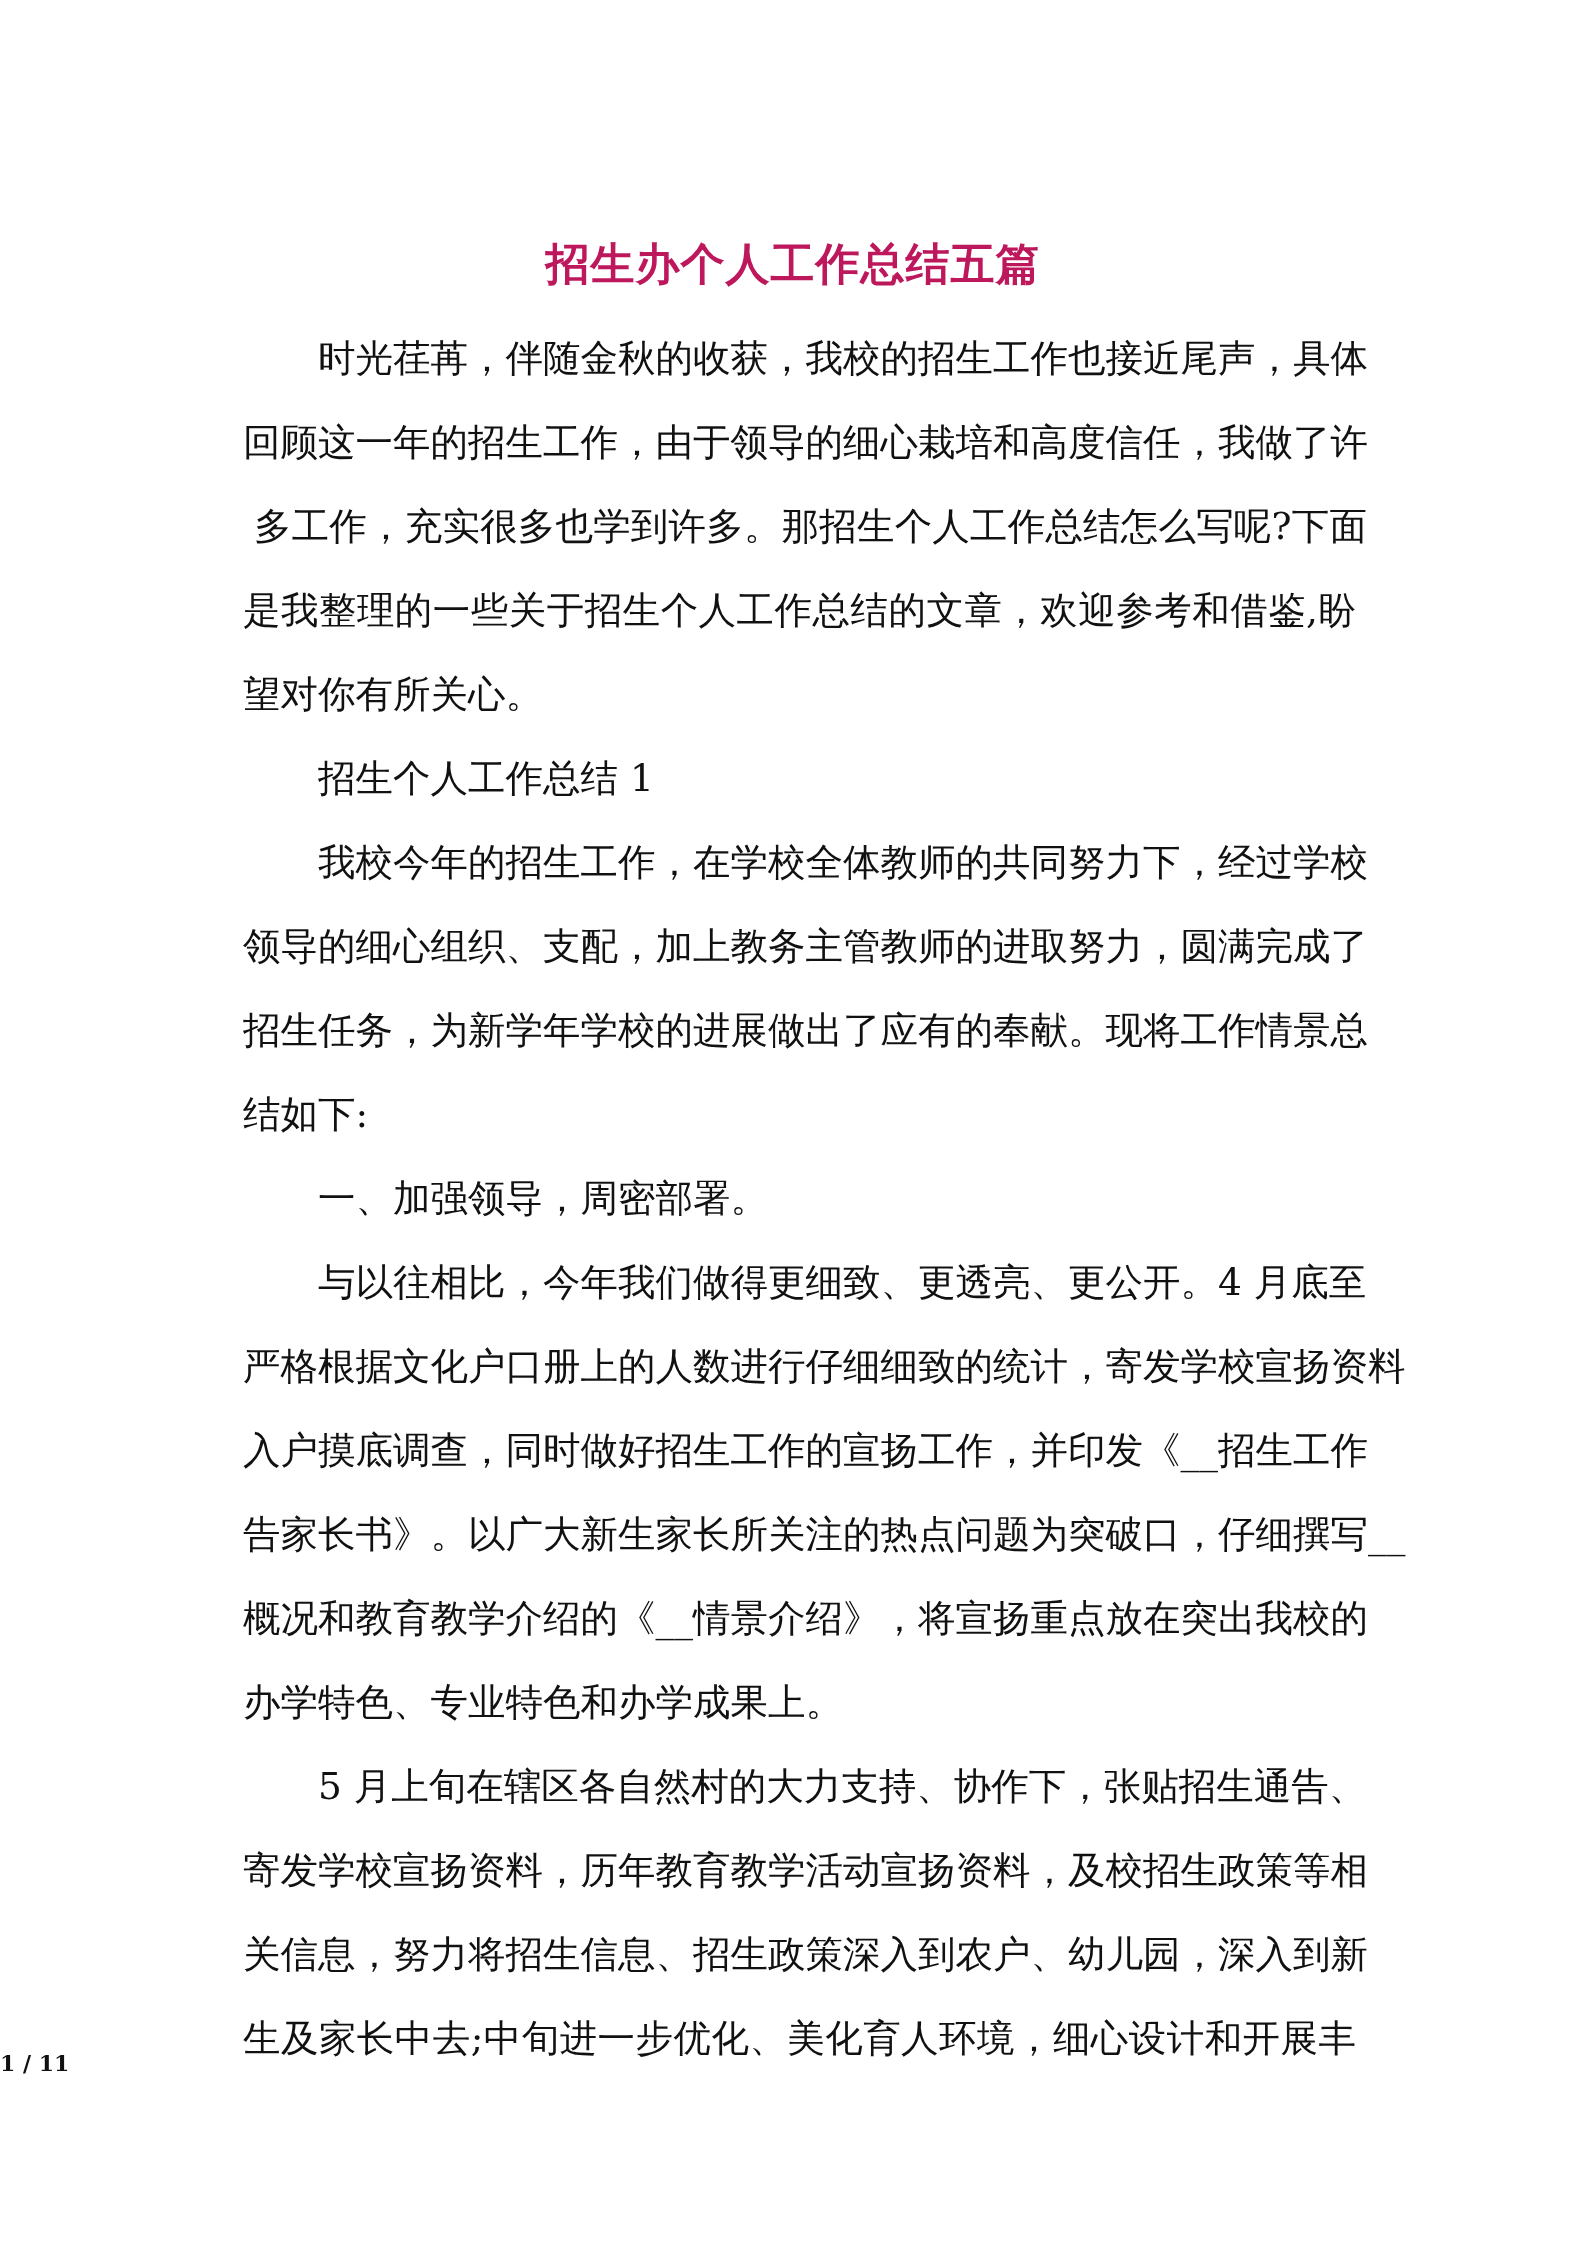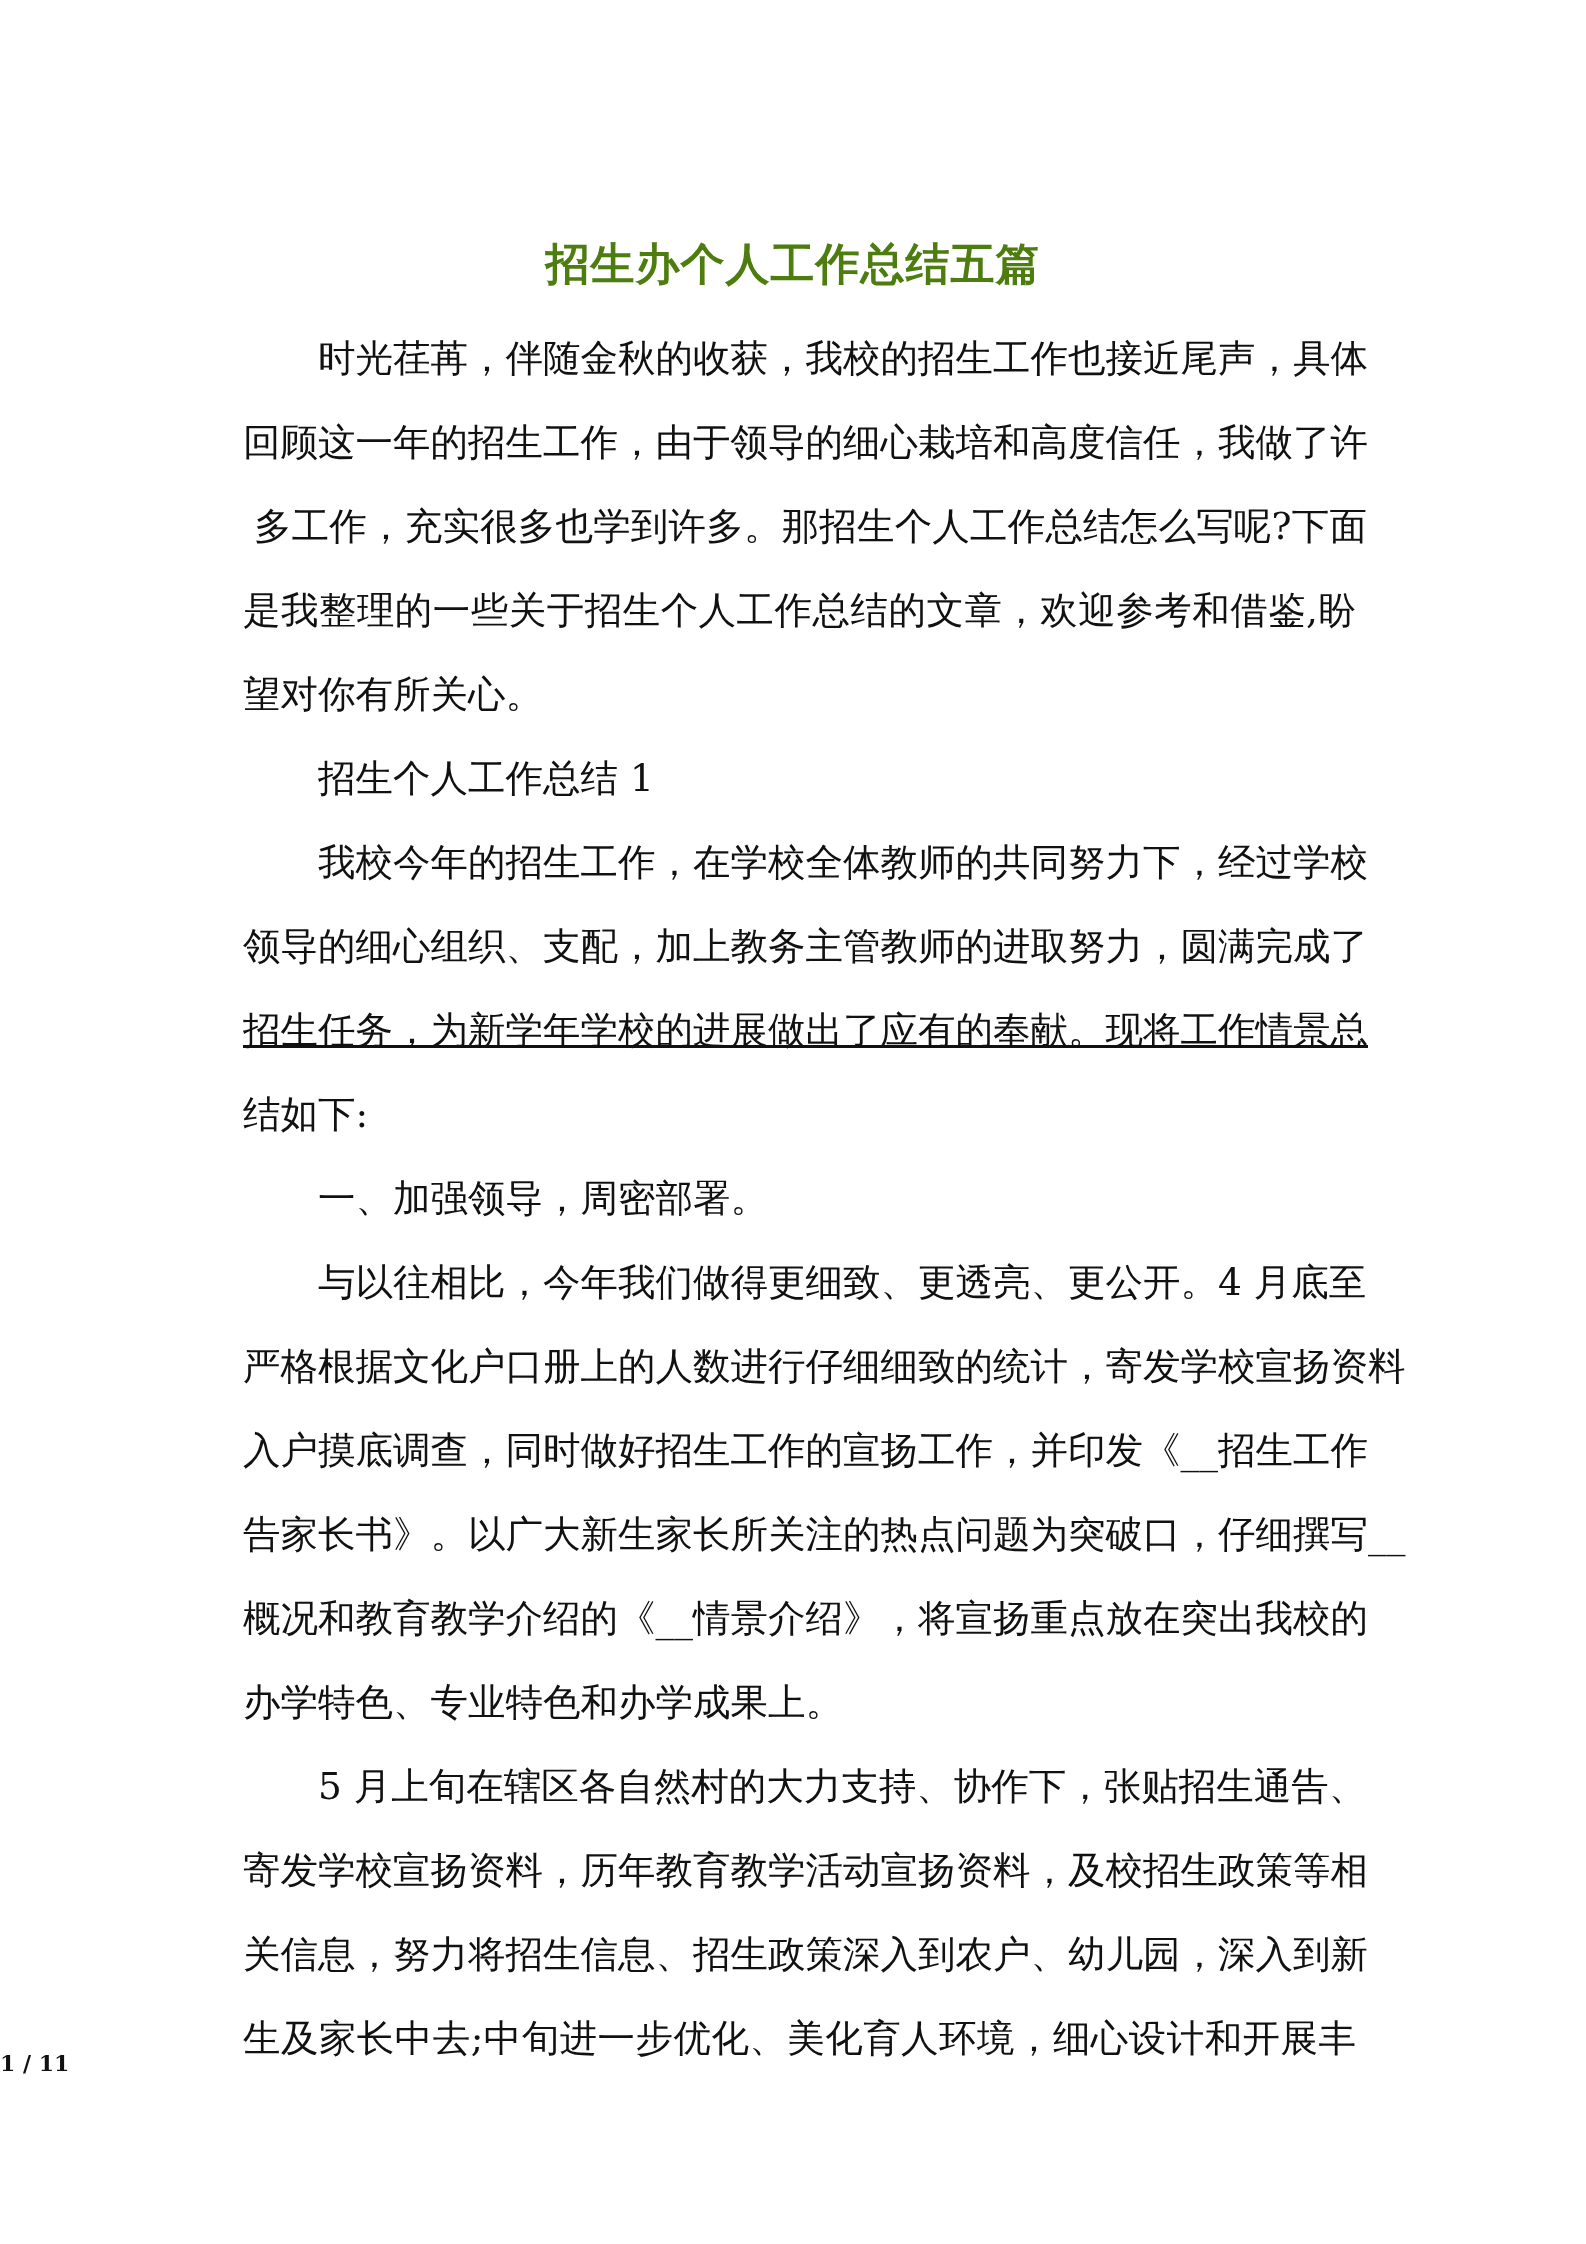--- a/index.html
+++ b/index.html
@@ -26,21 +26,21 @@
       position: absolute;
       left: 0;
       top: 234px;
       width: 1586px;
       text-align: center;
       font-family: "DejaVu Sans", "Liberation Sans", sans-serif;
       font-weight: bold;
       font-size: 44px;
       line-height: 60px;
       letter-spacing: 1px;
-      color: #4d7c0f;
+      color: #be185d;
     }
     .line {
       position: absolute;
       left: 243px;
       width: 1113px;
       font-size: 37.5px;
       line-height: 50px;
       white-space: nowrap;
       text-align: justify;
       text-align-last: justify;
@@ -75,21 +75,21 @@
   <div class="line indent" style="top:333px;">时光荏苒，伴随金秋的收获，我校的招生工作也接近尾声，具体</div>
   <div class="line" style="top:417px;">回顾这一年的招生工作，由于领导的细心栽培和高度信任，我做了许</div>
   <div class="line" style="top:501px;margin-left:11px;">多工作，充实很多也学到许多。那招生个人工作总结怎么写呢?下面</div>
   <div class="line" style="top:585px;">是我整理的一些关于招生个人工作总结的文章，欢迎参考和借鉴,盼</div>
   <div class="line last" style="top:669px;">望对你有所关心。</div>
 
   <div class="line indent last" style="top:753px;">招生个人工作总结 1</div>
 
   <div class="line indent" style="top:837px;">我校今年的招生工作，在学校全体教师的共同努力下，经过学校</div>
   <div class="line" style="top:921px;">领导的细心组织、支配，加上教务主管教师的进取努力，圆满完成了</div>
-  <div class="line" style="top:1005px;text-decoration:underline;">招生任务，为新学年学校的进展做出了应有的奉献。现将工作情景总</div>
+  <div class="line" style="top:1005px;">招生任务，为新学年学校的进展做出了应有的奉献。现将工作情景总</div>
   <div class="line last" style="top:1089px;">结如下:</div>
 
   <div class="line indent last" style="top:1173px;">一、加强领导，周密部署。</div>
 
   <div class="line indent" style="top:1257px;">与以往相比，今年我们做得更细致、更透亮、更公开。4 月底至</div>
   <div class="line" style="top:1341px;">严格根据文化户口册上的人数进行仔细细致的统计，寄发学校宣扬资料</div>
   <div class="line" style="top:1425px;">入户摸底调查，同时做好招生工作的宣扬工作，并印发《__招生工作</div>
   <div class="line" style="top:1509px;">告家长书》。以广大新生家长所关注的热点问题为突破口，仔细撰写__</div>
   <div class="line" style="top:1593px;">概况和教育教学介绍的《__情景介绍》，将宣扬重点放在突出我校的</div>
   <div class="line last" style="top:1677px;">办学特色、专业特色和办学成果上。</div>

